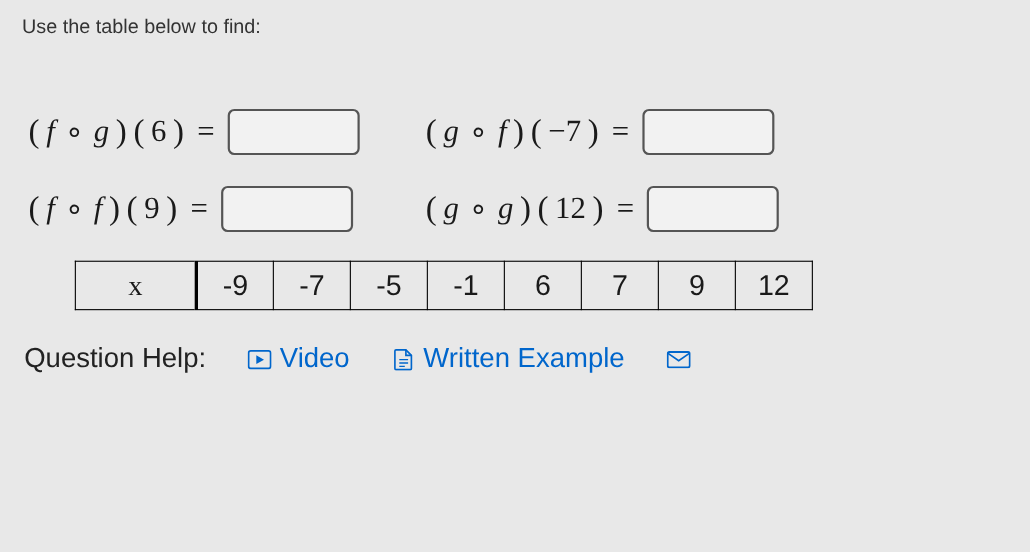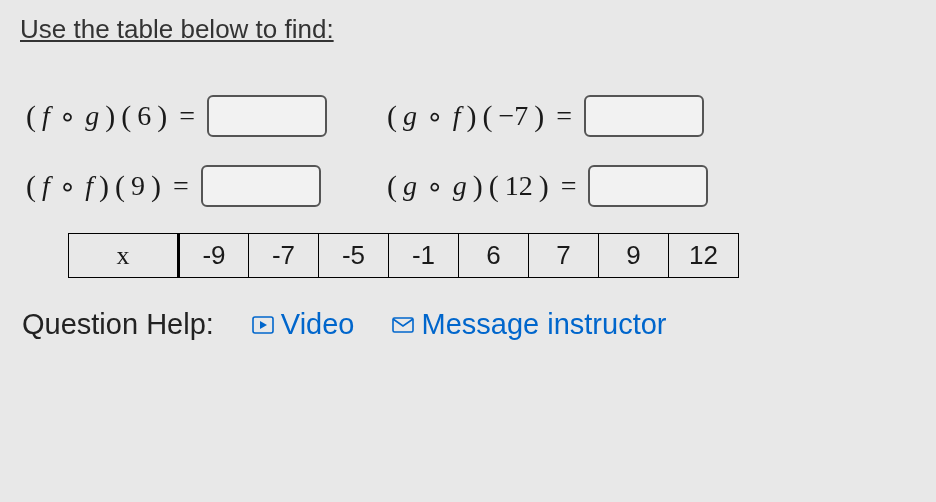--- a/index.html
+++ b/index.html
@@ -12,24 +12,23 @@
       height: 502px;
       background: #e8e8e8;
       font-family: Georgia, 'Times New Roman', serif;
       font-size: 24px;
       color: #1a1a1a;
       padding: 14px 20px;
       position: relative;
     }
     .instruction {
       font-family: Arial, Helvetica, sans-serif;
-      font-size: 26px;
+      font-size: 18px;
       color: #333;
-      margin-bottom: 50px;
-      text-decoration: underline;
+      margin-bottom: 64px;
     }
     .equations {
       display: grid;
       grid-template-columns: auto auto;
       column-gap: 60px;
       row-gap: 28px;
       margin-left: 6px;
       margin-bottom: 26px;
       align-items: center;
       font-size: 28px;
@@ -81,21 +80,21 @@
     td.header-col {
       border-right: 3px solid #000;
       font-family: 'Times New Roman', Times, serif;
       width: 110px;
     }
     td.header-col .func-label {
       font-style: italic;
     }
     .help-row {
       font-family: Arial, Helvetica, sans-serif;
-      font-size: 29px;
+      font-size: 25px;
       color: #222;
       display: flex;
       align-items: center;
       gap: 18px;
       margin-left: 2px;
     }
     .help-link {
       color: #0066cc;
       display: inline-flex;
       align-items: center;
@@ -199,23 +198,34 @@
   <span class="help-link">
     <span class="icon-box">
       <svg width="22" height="18" viewBox="0 0 22 18">
         <rect x="1" y="1" width="20" height="16" rx="2" fill="none" stroke="#0066cc" stroke-width="1.6"></rect>
         <polygon points="8,5 8,13 15,9" fill="#0066cc"></polygon>
       </svg>
     </span>
     <span>Video</span>
   </span>
 
+  <span class="help-link">
+    <span class="icon-box">
+      <svg width="18" height="20" viewBox="0 0 18 20">
+        <path d="M2 1 h9 l5 5 v12 a1 1 0 0 1 -1 1 h-13 a1 1 0 0 1 -1 -1 v-16 a1 1 0 0 1 1 -1 z" fill="none" stroke="#0066cc" stroke-width="1.5"></path>
+        <path d="M11 1 v5 h5" fill="none" stroke="#0066cc" stroke-width="1.5"></path>
+        <line x1="5" y1="10" x2="13" y2="10" stroke="#0066cc" stroke-width="1.2"></line>
+        <line x1="5" y1="13" x2="13" y2="13" stroke="#0066cc" stroke-width="1.2"></line>
+        <line x1="5" y1="16" x2="10" y2="16" stroke="#0066cc" stroke-width="1.2"></line>
+      </svg>
+    </span>
+    <span>Written Example</span>
+  </span>
 
   <span class="help-link">
     <span class="icon-box">
       <svg width="22" height="16" viewBox="0 0 22 16">
         <rect x="1" y="1" width="20" height="14" rx="1.5" fill="none" stroke="#0066cc" stroke-width="1.6"></rect>
         <polyline points="1,2 11,9 21,2" fill="none" stroke="#0066cc" stroke-width="1.6"></polyline>
       </svg>
     </span>
-    <span>Message instructor</span>
   </span>
 </div>
 
 </body></html>

